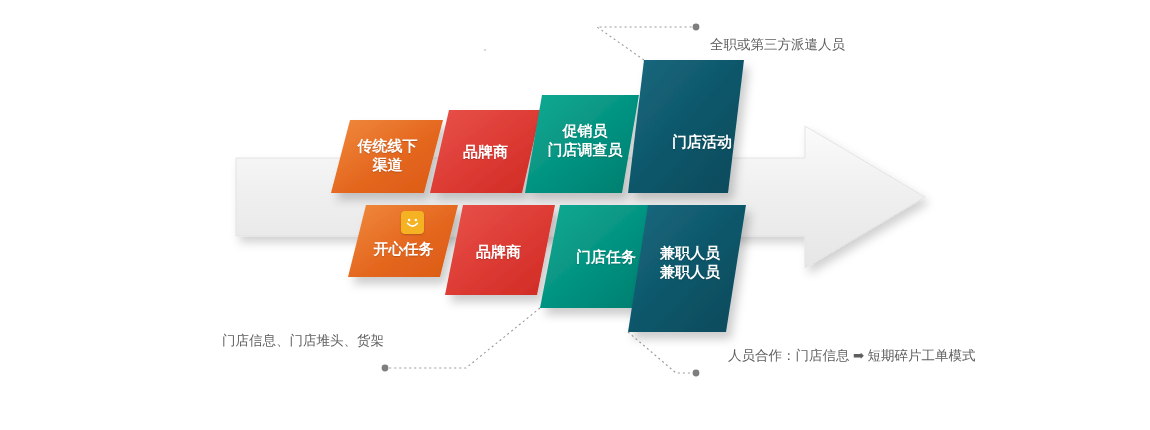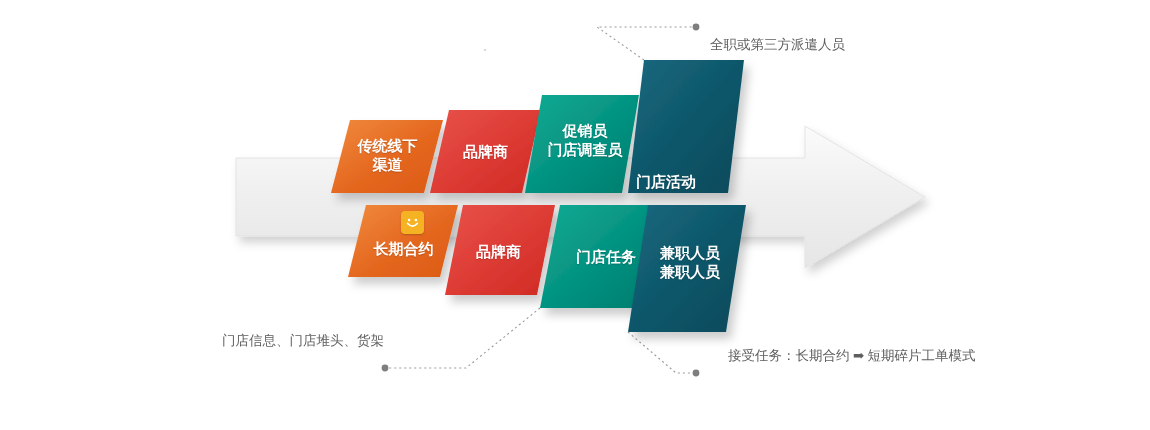--- a/index.html
+++ b/index.html
@@ -159,34 +159,34 @@
 
   <div class="label" style="left:443px; top:143px; width:85px;">
     <div>品牌商</div>
   </div>
 
   <div class="label" style="left:536px; top:122px; width:98px;font-family:Liberation Serif, serif;">
     <div>促销员</div>
     <div>门店调查员</div>
   </div>
 
-  <div class="label" style="left:620px; top:133px; width:92px;margin-top:40px;">
+  <div class="label" style="left:656px; top:133px; width:92px;">
     <div>门店活动</div>
   </div>
 
   <div class="smiley-badge" style="left:401px; top:211px;">
     <svg viewBox="0 0 24 24" width="23" height="23">
       <circle cx="8.5" cy="9.5" r="1.3" fill="#ffffff"></circle>
       <circle cx="15.5" cy="9.5" r="1.3" fill="#ffffff"></circle>
       <path d="M 7 13 Q 12 18.5 17 13" fill="none" stroke="#ffffff" stroke-width="1.8" stroke-linecap="round"></path>
     </svg>
   </div>
 
   <div class="label" style="left:361px; top:240px; width:85px;">
-    <div>长期合约</div>
+    <div>开心任务</div>
   </div>
 
   <div class="label" style="left:456px; top:243px; width:85px;">
     <div>品牌商</div>
   </div>
 
   <div class="label" style="left:548px; top:248px; width:88px;text-align:right;">
     <div>门店任务</div>
   </div>
 
@@ -197,16 +197,16 @@
 
   <div class="anno serif" style="left:710px; top:20px;margin-top:12px;">
     <div>全职或第三方派遣人员</div>
   </div>
 
   <div class="anno serif" style="left:222px; top:328px;">
     <div>门店信息、门店堆头、货架</div>
   </div>
 
   <div class="anno serif" style="left:728px; top:343px;">
-    <div>接受任务：长期合约 ➡ 短期碎片工单模式</div>
+    <div>人员合作：门店信息 ➡ 短期碎片工单模式</div>
   </div>
 
 </div>
 
 </body></html>

